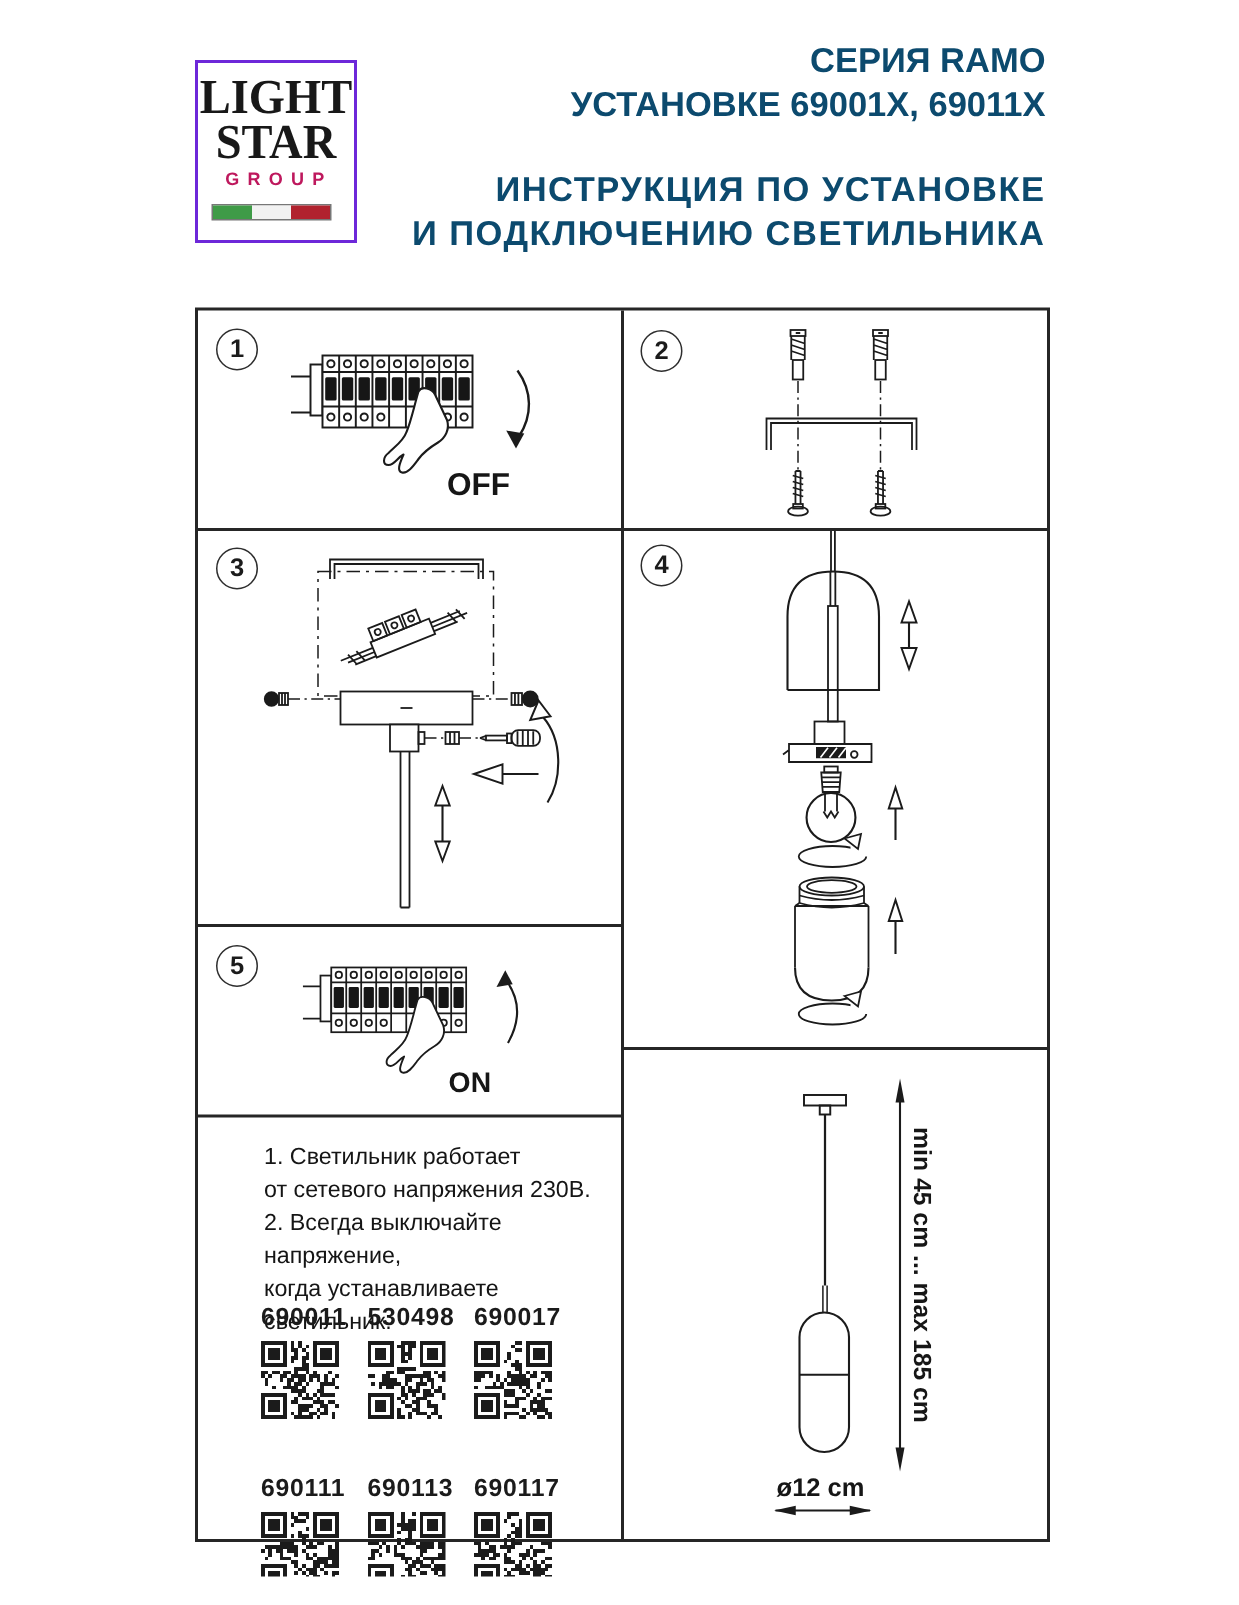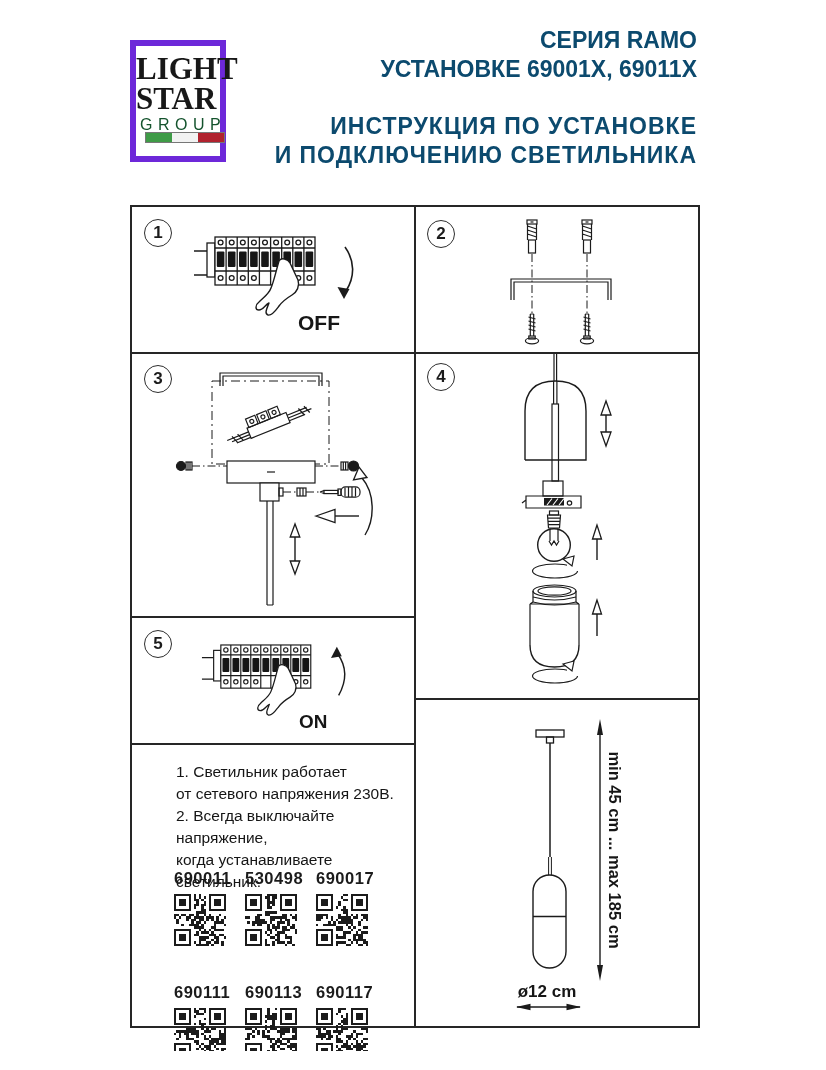--- a/index.html
+++ b/index.html
@@ -1,24 +1,24 @@
 <!DOCTYPE html>
 <html><head>
 <meta charset="utf-8">
 <style>
   html,body{margin:0;padding:0;background:#fff;}
   .page{position:relative;width:826px;height:1070px;background:#ffffff;overflow:hidden;
         font-family:"Liberation Sans",sans-serif;color:#1b1b1b;}
   
-  .logo-box{position:absolute;left:130px;top:40px;width:96px;height:122px;
-            border:6px solid #6d28d9;box-sizing:border-box;text-align:left;background:#fff;}
+  .logo-box{position:absolute;left:130px;top:40px;width:108px;height:122px;
+            border:2px solid #6d28d9;box-sizing:border-box;text-align:center;background:#fff;}
   .logo-word{font-family:"Liberation Serif",serif;font-weight:700;font-size:31px;line-height:30px;
              letter-spacing:0px;color:#181818;transform:scaleY(1.05);}
   .logo-word.first{margin-top:8px;}
-  .logo-group{font-size:16px;letter-spacing:5.5px;color:#14532d;margin-top:2px;margin-left:4px;}
+  .logo-group{font-size:12px;letter-spacing:5.5px;color:#be185d;margin-top:2px;margin-left:4px;font-weight:bold;}
   .flag{position:absolute;left:9px;bottom:13px;width:78px;height:9px;border:1px solid #777;
         display:flex;box-sizing:content-box;}
   .flag span{flex:1;height:100%;}
   .titles{position:absolute;right:129px;top:26px;text-align:right;font-weight:700;
           font-size:23px;line-height:29px;white-space:nowrap;color:#0c4a6e;}
   .titles .instr{letter-spacing:1px;}
   .titles .spacer{height:28px;}
   
   .grid{position:absolute;left:130px;top:205px;width:570px;height:823px;
         border:2px solid #262626;box-sizing:border-box;background:#fff;}

